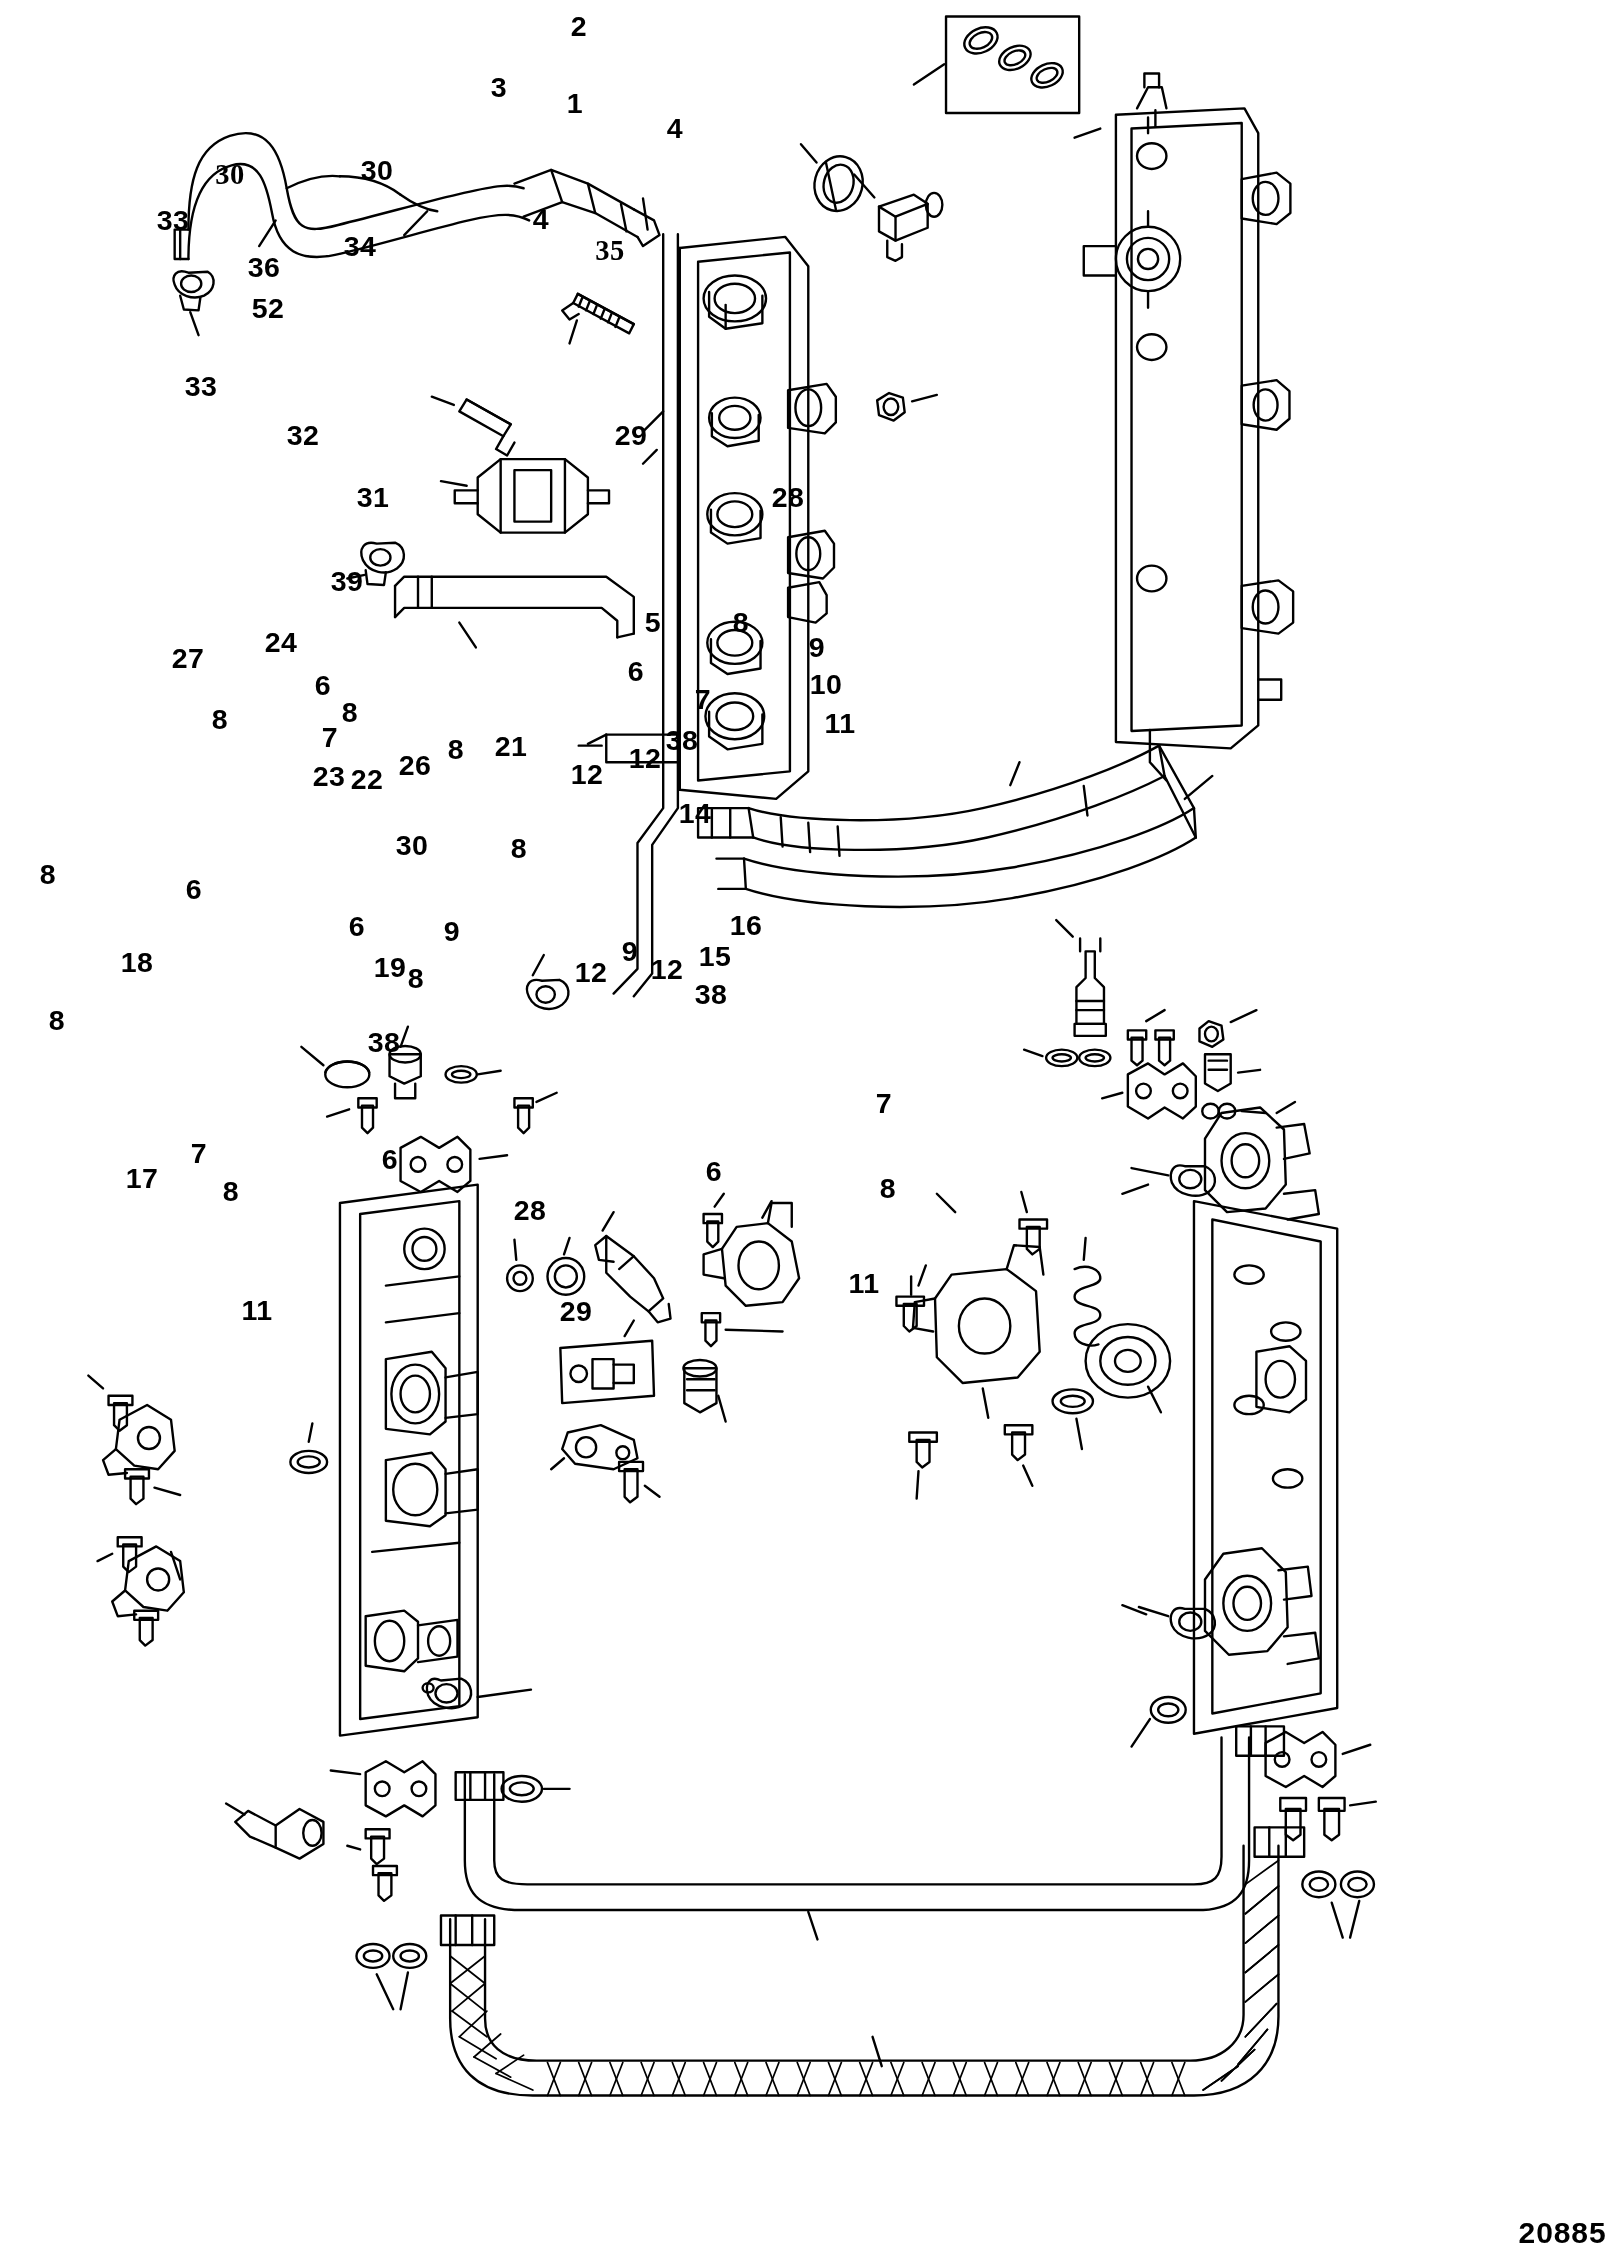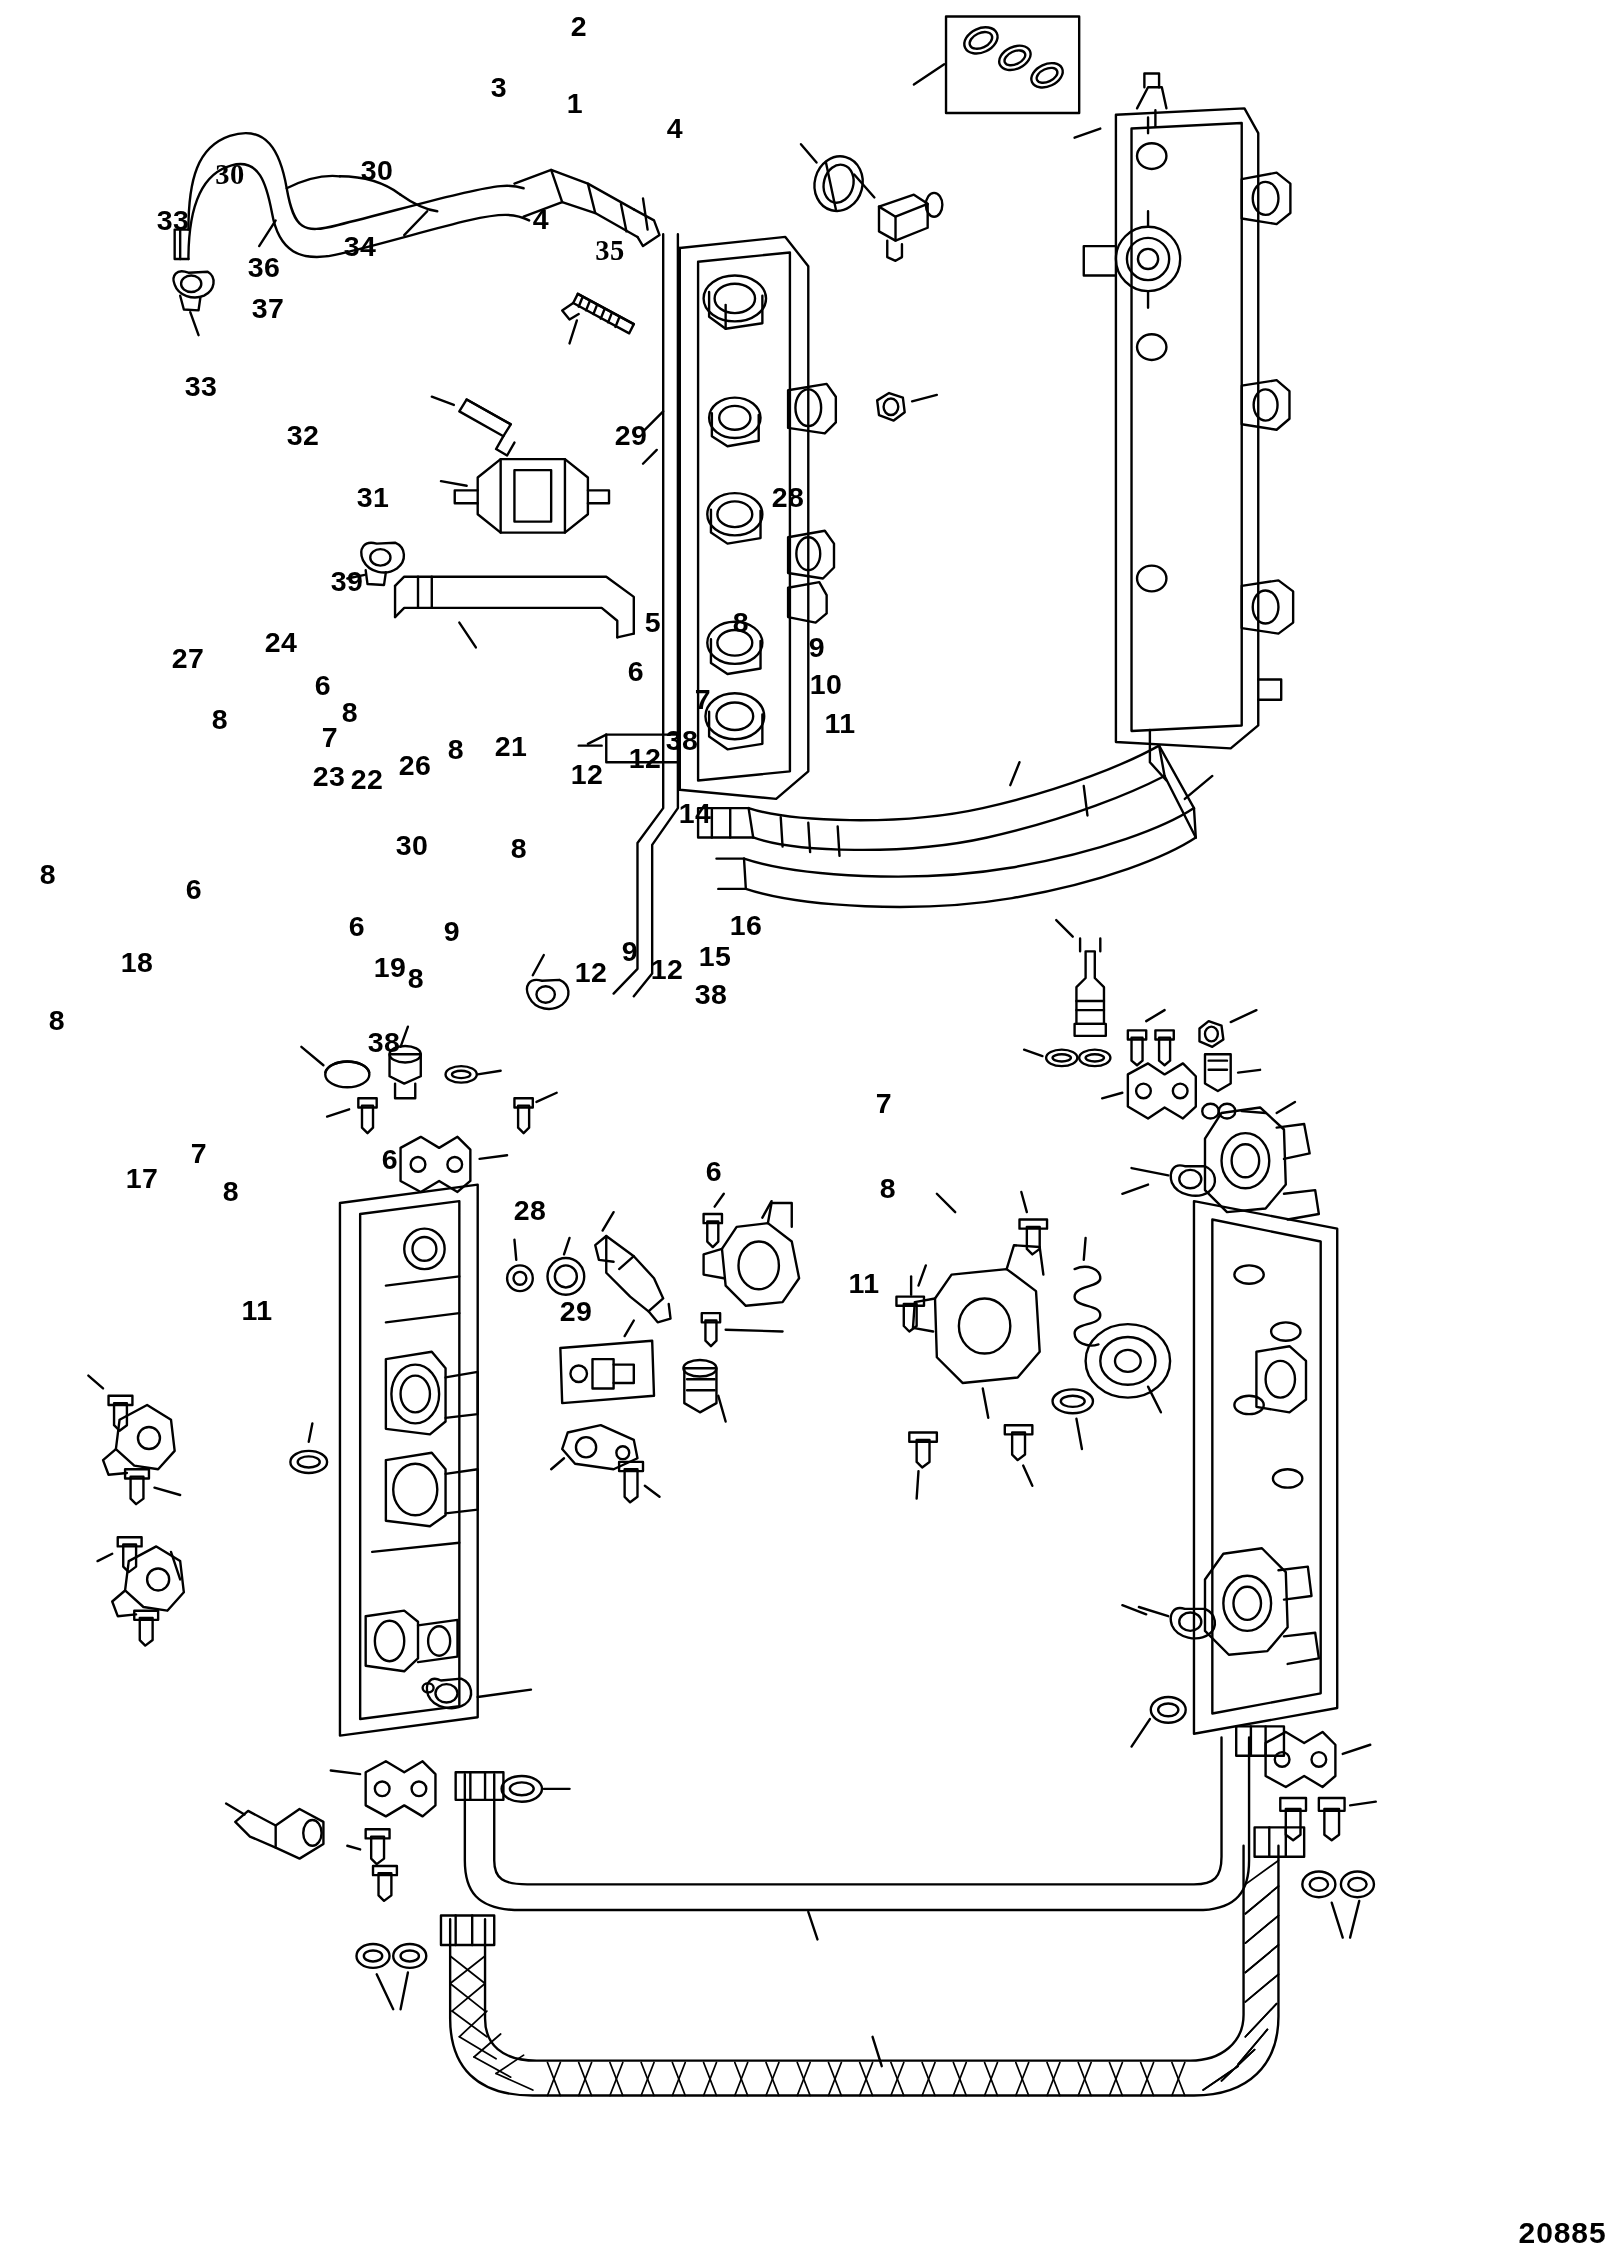--- a/index.html
+++ b/index.html
@@ -525,21 +525,21 @@
       <div class="callout" style="left: 499px; top: 87px;">3</div>
       <div class="callout" style="left: 575px; top: 103px;">1</div>
       <div class="callout" style="left: 675px; top: 128px;">4</div>
       <div class="callout" style="left: 230px; top: 175px; font-family: Liberation Serif, serif;">30</div>
       <div class="callout" style="left: 377px; top: 170px;">30</div>
       <div class="callout" style="left: 173px; top: 220px;">33</div>
       <div class="callout" style="left: 360px; top: 246px;">34</div>
       <div class="callout" style="left: 541px; top: 219px;">4</div>
       <div class="callout" style="left: 610px; top: 251px; font-family: Liberation Serif, serif;">35</div>
       <div class="callout" style="left: 264px; top: 267px;">36</div>
-      <div class="callout" style="left: 268px; top: 308px;">37</div>
+      <div class="callout" style="left: 268px; top: 308px;">52</div>
       <div class="callout" style="left: 201px; top: 386px;">33</div>
       <div class="callout" style="left: 303px; top: 435px;">32</div>
       <div class="callout" style="left: 373px; top: 497px;">31</div>
       <div class="callout" style="left: 631px; top: 435px;">29</div>
       <div class="callout" style="left: 788px; top: 497px;">28</div>
       <div class="callout" style="left: 347px; top: 581px;">39</div>
       <div class="callout" style="left: 653px; top: 622px;">5</div>
       <div class="callout" style="left: 741px; top: 622px;">8</div>
       <div class="callout" style="left: 817px; top: 647px;">9</div>
       <div class="callout" style="left: 636px; top: 671px;">6</div>

